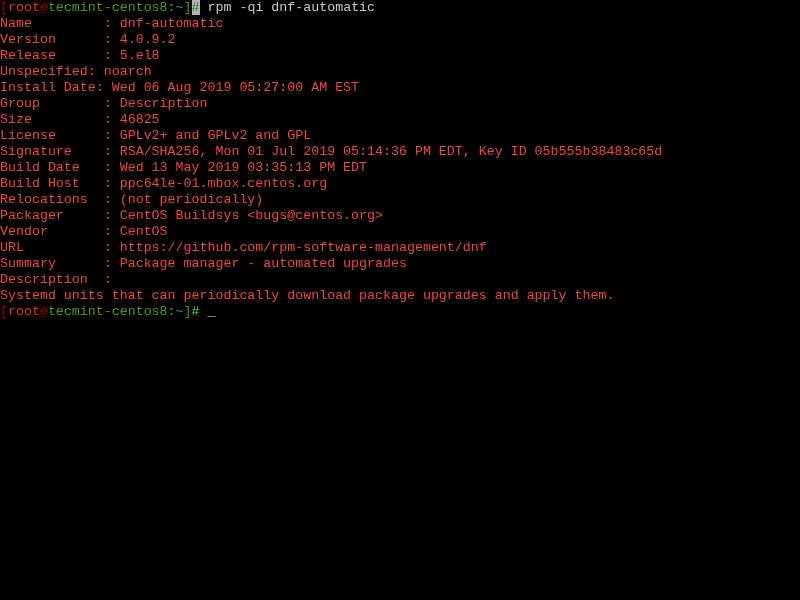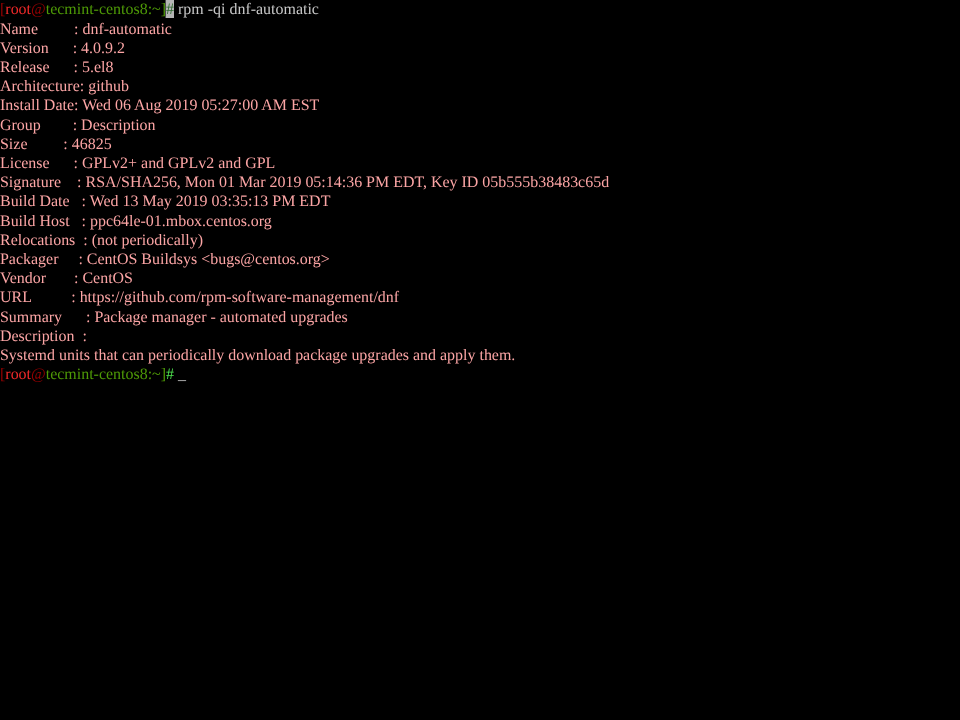--- a/index.html
+++ b/index.html
@@ -12,21 +12,21 @@
     width: 800px;
     height: 600px;
     overflow: hidden;
     font-family: "DejaVu Sans Mono", "Liberation Mono", monospace;
   }
   #terminal {
     width: 800px;
     height: 600px;
     background: #000000;
     color: #c8c8c8;
-    font-family: Liberation Serif, serif;
+    font-family: Liberation Mono, monospace;
     font-size: 13.3px;
     line-height: 16px;
     letter-spacing: 0px;
     padding: 0;
     box-sizing: border-box;
     position: relative;
   }
   .line {
     height: 16px;
     line-height: 16px;
@@ -40,42 +40,42 @@
   .pc-user    { color: #ef2929; }
   .pc-at      { color: #990000; }
   .pc-host    { color: #4e9a06; }
   .pc-path    { color: #4e9a06; }
   .pc-hash    { color: #4ee44e; }
   .pc-hash-blk {
     color: #2f6a2f;
     background: #b4b4b4;
   }
   .cmd { color: #c8c8c8; }
-  .out { color: #fca5a5; }
+  .out { color: #ef4444; }
   .cursor {
     color: #c8c8c8;
   }
 </style>
 </head>
 <body>
 
 <div id="terminal">
 
   <div class="line"><span class="pc-bracket">[</span><span class="pc-user">root</span><span class="pc-at">@</span><span class="pc-host">tecmint-centos8</span><span class="pc-path">:</span><span class="pc-path">~</span><span class="pc-path">]</span><span class="pc-hash-blk">#</span><span class="cmd"> rpm -qi dnf-automatic</span></div>
 
   <div id="output">
       <div class="line out">Name         : dnf-automatic</div>
       <div class="line out">Version      : 4.0.9.2</div>
       <div class="line out">Release      : 5.el8</div>
-      <div class="line out">Architecture: github</div>
+      <div class="line out">Unspecified: noarch</div>
       <div class="line out">Install Date: Wed 06 Aug 2019 05:27:00 AM EST</div>
       <div class="line out">Group        : Description</div>
       <div class="line out">Size         : 46825</div>
       <div class="line out">License      : GPLv2+ and GPLv2 and GPL</div>
-      <div class="line out">Signature    : RSA/SHA256, Mon 01 Mar 2019 05:14:36 PM EDT, Key ID 05b555b38483c65d</div>
+      <div class="line out">Signature    : RSA/SHA256, Mon 01 Jul 2019 05:14:36 PM EDT, Key ID 05b555b38483c65d</div>
       <div class="line out">Build Date   : Wed 13 May 2019 03:35:13 PM EDT</div>
       <div class="line out">Build Host   : ppc64le-01.mbox.centos.org</div>
       <div class="line out">Relocations  : (not periodically)</div>
       <div class="line out">Packager     : CentOS Buildsys &lt;bugs@centos.org&gt;</div>
       <div class="line out">Vendor       : CentOS</div>
       <div class="line out">URL          : https://github.com/rpm-software-management/dnf</div>
       <div class="line out">Summary      : Package manager - automated upgrades</div>
       <div class="line out">Description  :</div>
       <div class="line out">Systemd units that can periodically download package upgrades and apply them.</div>
     </div>

